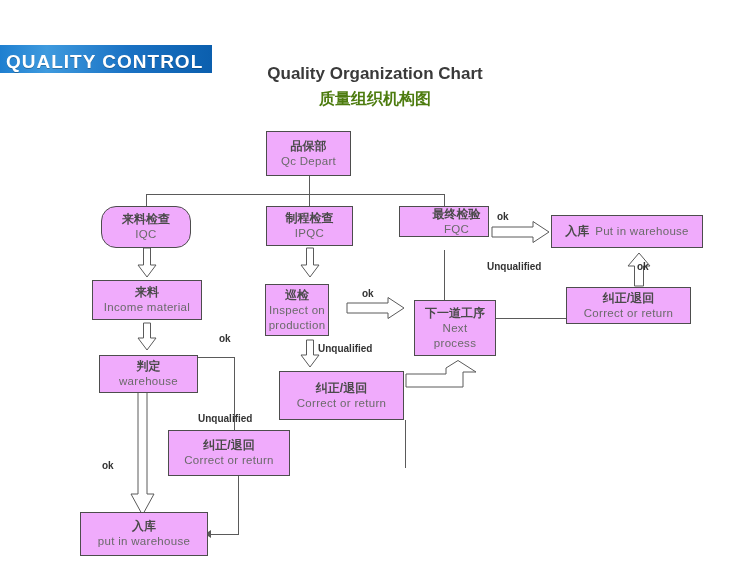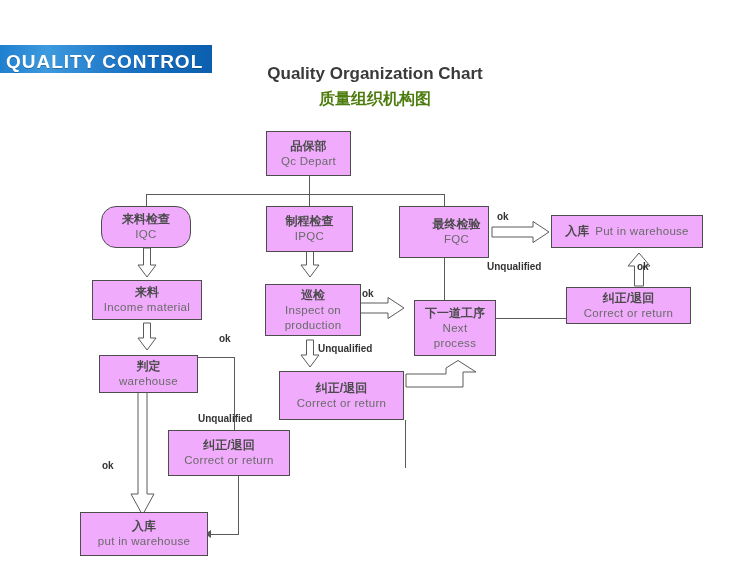--- a/index.html
+++ b/index.html
@@ -171,41 +171,41 @@
   <div class="node" style="left:266px;top:131px;width:85px;height:45px;">
     <span class="cn">品保部</span>
     <span class="en">Qc Depart</span>
   </div>
 
   <div class="node" style="left:101px;top:206px;width:90px;height:42px;border-radius:15px;">
     <span class="cn">来料检查</span>
     <span class="en">IQC</span>
   </div>
 
-  <div class="node" style="left:266px;top:206px;width:87px;height:46px;">
+  <div class="node" style="left:266px;top:206px;width:87px;height:40px;">
     <span class="cn">制程检查</span>
     <span class="en">IPQC</span>
   </div>
 
-  <div class="node" style="left:399px;top:206px;width:90px;height:52px;padding-left:25px;">
+  <div class="node" style="left:399px;top:206px;width:90px;height:31px;padding-left:25px;">
     <span class="cn">最终检验</span>
     <span class="en">FQC</span>
   </div>
 
   <div class="node inline" style="left:551px;top:215px;width:152px;height:33px;">
     <span class="cn">入库</span>
     <span class="en">Put in warehouse</span>
   </div>
 
   <div class="node" style="left:92px;top:280px;width:110px;height:40px;">
     <span class="cn">来料</span>
     <span class="en">Income  material</span>
   </div>
 
-  <div class="node" style="left:265px;top:284px;width:96px;height:52px;">
+  <div class="node" style="left:265px;top:284px;width:64px;height:52px;">
     <span class="cn">巡检</span>
     <span class="en">Inspect on</span>
     <span class="en">production</span>
   </div>
 
   <div class="node" style="left:414px;top:300px;width:82px;height:56px;">
     <span class="cn">下一道工序</span>
     <span class="en">Next</span>
     <span class="en">process</span>
   </div>

